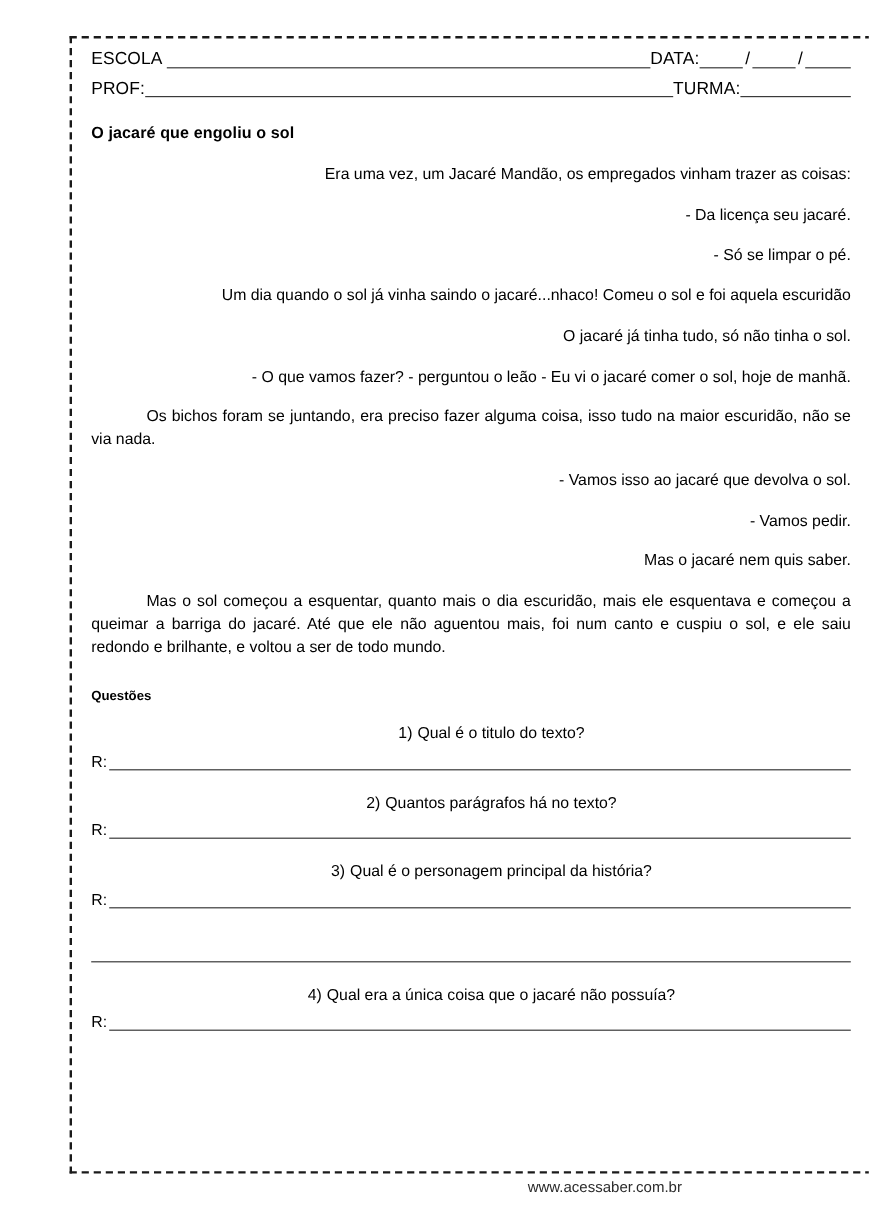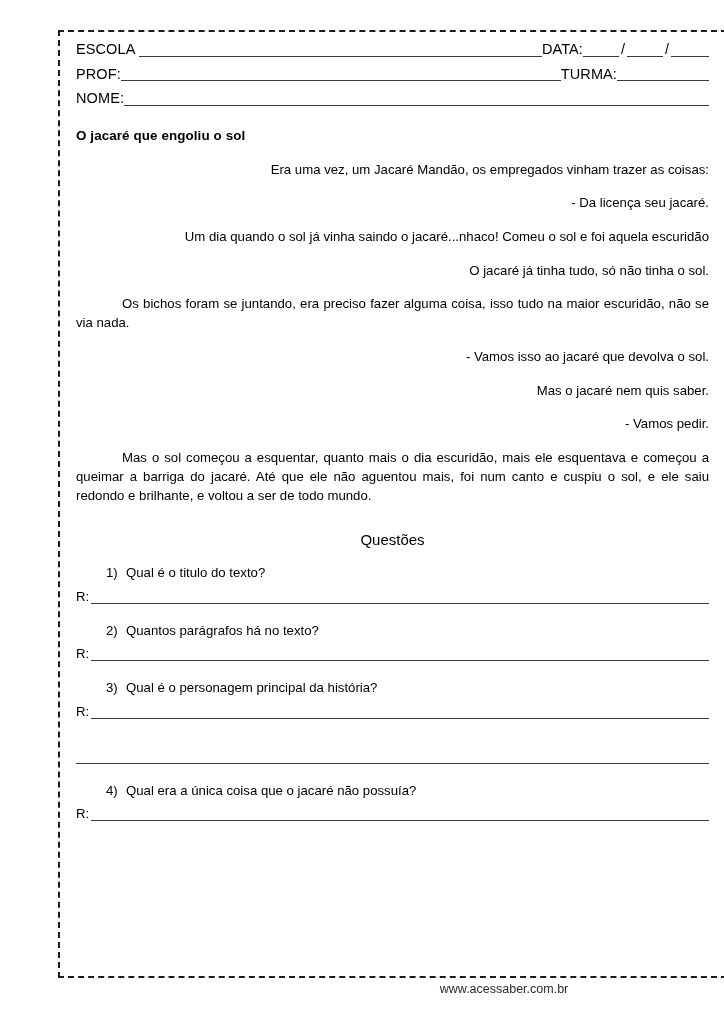--- a/index.html
+++ b/index.html
@@ -95,29 +95,30 @@
     text-align: justify;
   }
   .para-last { margin-bottom: 0; }
 
   
   .questions {
     margin-top: 26px;
     font-size: 13.2px;
   }
   .questions-title {
-    text-align: center;
-    font-weight: normal;
-    font-size: 15px;
+    text-align: left;
+    font-weight: bold;
+    font-size: 11px;
     margin: 0 0 16px 0;
   }
   .q-item {
     margin: 0 0 6px 0;
     padding-left: 30px;
     line-height: 1.4;
+    text-align: center;
   }
   .q-num {
     display: inline-block;
     min-width: 20px;
   }
   .answer-row {
     display: flex;
     align-items: flex-end;
     margin: 0 0 18px 0;
     white-space: nowrap;
@@ -178,38 +179,36 @@
         <span class="rule rule-fixed-3"></span>
       </div>
 
       <div class="id-row">
         <span class="id-label">PROF:</span>
         <span class="rule"></span>
         <span class="id-label">TURMA:</span>
         <span class="rule rule-turma"></span>
       </div>
 
-      <div class="id-row">
-        <span class="id-label">NOME:</span>
-        <span class="rule"></span>
-      </div>
 
     </div>
 
     <div class="story">
       <div class="story-title">O jacaré que engoliu o sol</div>
 
       <p class="para">Era uma vez, um Jacaré Mandão, os empregados vinham trazer as coisas:</p>
       <p class="para">- Da licença seu jacaré.</p>
+      <p class="para">- Só se limpar o pé.</p>
       <p class="para">Um dia quando o sol já vinha saindo o jacaré...nhaco! Comeu o sol e foi aquela escuridão</p>
       <p class="para">O jacaré já tinha tudo, só não tinha o sol.</p>
+      <p class="para">- O que vamos fazer? - perguntou o leão - Eu vi o jacaré comer o sol, hoje de manhã.</p>
       <p class="para-justify">Os bichos foram se juntando, era preciso fazer alguma coisa, isso tudo na maior escuridão, não se via nada.</p>
       <p class="para">- Vamos isso ao jacaré que devolva o sol.</p>
+      <p class="para">- Vamos pedir.</p>
       <p class="para">Mas o jacaré nem quis saber.</p>
-      <p class="para">- Vamos pedir.</p>
       <p class="para-justify para-last">Mas o sol começou a esquentar, quanto mais o dia escuridão, mais ele esquentava e começou a queimar a barriga do jacaré. Até que ele não aguentou mais, foi num canto e cuspiu o sol, e ele saiu redondo e brilhante, e voltou a ser de todo mundo.</p>
     </div>
 
     <div class="questions">
       <div class="questions-title">Questões</div>
 
       <div class="q-item">
         <span class="q-num">1)</span><span>Qual é o titulo do texto?</span>
       </div>
       <div class="answer-row">

